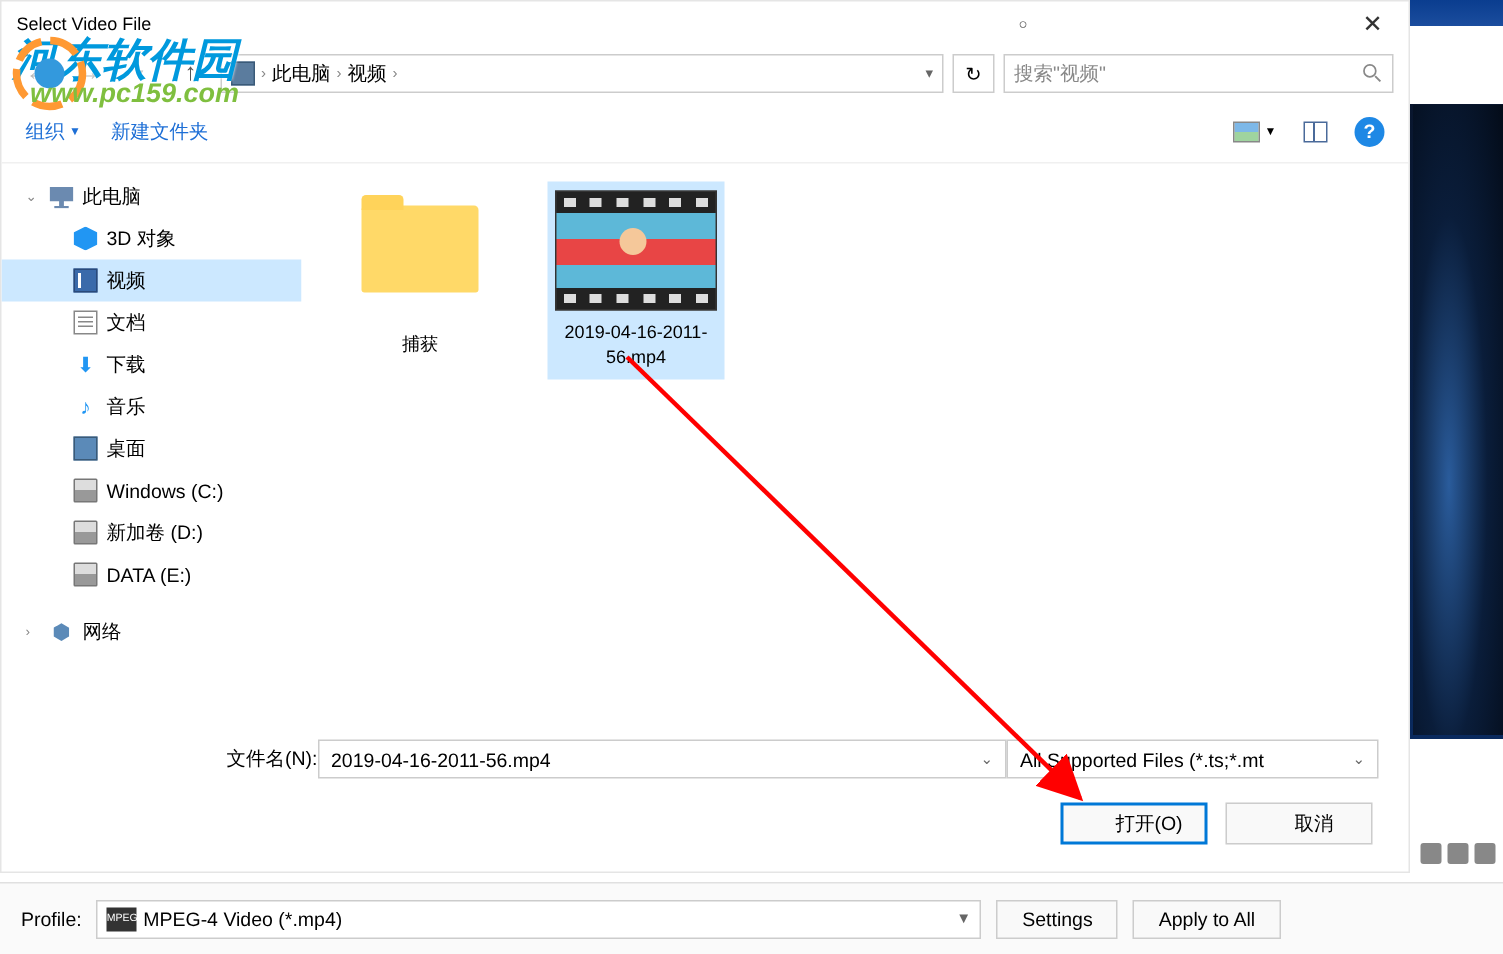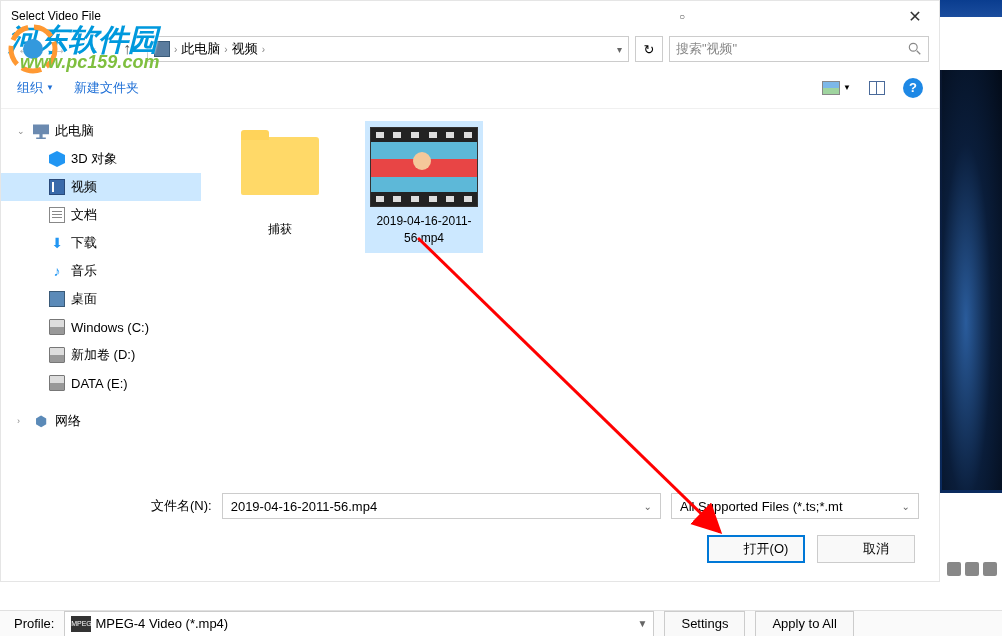--- a/index.html
+++ b/index.html
@@ -67,33 +67,33 @@
 .folder-icon { width: 78px; height: 58px; background: #ffd968; border-radius: 3px 3px 2px 2px; position: relative; margin-top: 10px; margin-bottom: 20px; }
 .folder-icon::before { content: ""; position: absolute; top: -7px; left: 0; width: 28px; height: 10px; background: #ffd35a; border-radius: 3px 3px 0 0; }
 .file-label { font-size: 12px; text-align: center; line-height: 1.4; }
 .video-thumb { width: 108px; height: 80px; background: #444; border: 1px solid #333; display: flex; flex-direction: column; }
 .film-strip { height: 14px; background: #222; display: flex; justify-content: space-around; align-items: center; }
 .film-strip span { width: 8px; height: 6px; background: #ddd; }
 .video-frame { flex: 1; background: linear-gradient(180deg, #5db8d8 35%, #e84545 35%, #e84545 70%, #5db8d8 70%); position: relative; }
 .video-frame::after { content: ""; position: absolute; top: 20%; left: 40%; width: 18px; height: 18px; background: #f5c89a; border-radius: 50%; }
 
 .bottom-area { padding: 14px 20px 18px; }
-.filename-row { display: flex; align-items: center; gap: 10px; margin-bottom: 16px; }
+.filename-row { display: flex; align-items: center; margin-bottom: 16px; }
 .filename-label { font-size: 13px; margin-left: 130px; }
 .filename-box { flex: 1; height: 26px; border: 1px solid #ccc; display: flex; align-items: center; padding: 0 8px; font-size: 13px; }
 .filename-box .chev { margin-left: auto; font-size: 10px; color: #666; }
 .filter-box { width: 248px; height: 26px; border: 1px solid #ccc; display: flex; align-items: center; padding: 0 8px; font-size: 13px; }
 .filter-box .chev { margin-left: auto; font-size: 10px; color: #666; }
 .btn-row { display: flex; justify-content: flex-end; gap: 12px; padding-right: 4px; }
 .btn { width: 98px; height: 28px; border: 1px solid #ccc; background: #f9f9f9; font-size: 13px; display: flex; align-items: center; justify-content: center; padding-left: 20px; }
 .btn.primary { border: 2px solid #0078d7; }
 
 .arrow-anno { position: absolute; top: 230px; left: 410px; width: 330px; height: 320px; pointer-events: none; z-index: 20; }
 
-.profile-bar { position: absolute; bottom: 0; left: 0; right: 0; height: 26px; display: flex; align-items: center; padding: 0 14px; gap: 10px; border-top: 1px solid #e0e0e0; background: #fafafa; font-size: 13px; }
+.profile-bar { position: absolute; bottom: 0; left: 0; right: 0; height: 48px; display: flex; align-items: center; padding: 0 14px; gap: 10px; border-top: 1px solid #e0e0e0; background: #fafafa; font-size: 13px; }
 .profile-sel { flex: 0 0 590px; height: 26px; border: 1px solid #ccc; background: #fff; display: flex; align-items: center; padding: 0 6px; gap: 4px; }
 .profile-sel .pico { width: 20px; height: 16px; background: #333; color: #fff; font-size: 7px; display: flex; align-items: center; justify-content: center; }
 .profile-sel .chev { margin-left: auto; font-size: 10px; color: #666; }
 .pbtn { height: 26px; padding: 0 16px; border: 1px solid #ccc; background: #f9f9f9; display: flex; align-items: center; }
 </style>
 </head>
 <body>
 
 <div class="bg-app"></div>
 <div class="bg-video"></div>

